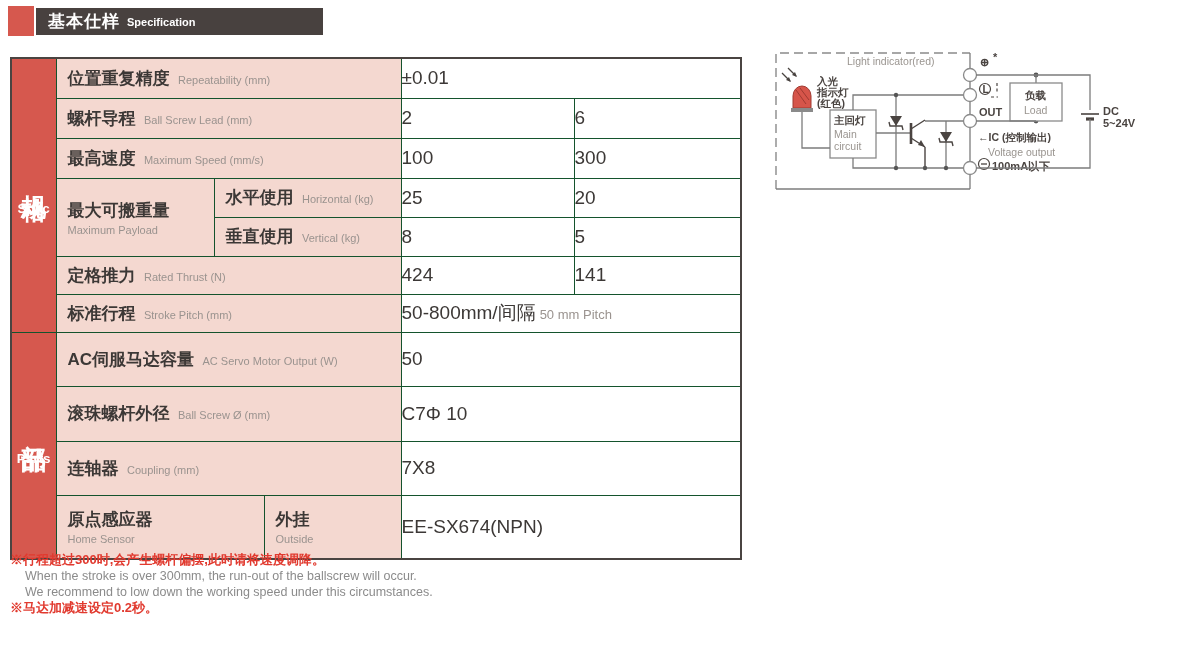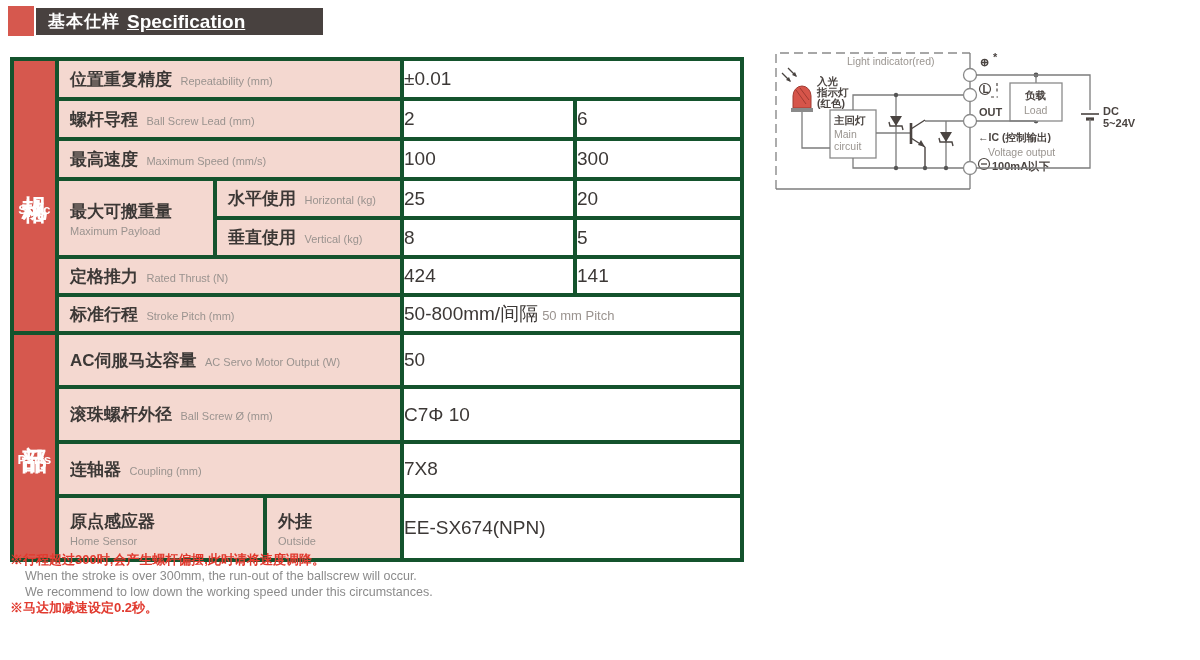--- a/index.html
+++ b/index.html
@@ -6,31 +6,31 @@
   html,body { width:1200px; height:660px; background:#ffffff;
     font-family:"Liberation Sans", sans-serif; color:#3c3836; overflow:hidden; }
   .page { position:relative; width:1200px; height:470px; background:#fff; }
 
   
   .sec-header { position:absolute; display:flex; align-items:flex-start; }
   .accent-square { width:26px; height:30px; background:#d6584e; flex:0 0 26px; }
   .header-bar { background:#48413f; height:27px; margin-top:2px; margin-left:2px;
     display:flex; align-items:center; padding:0 12px; white-space:nowrap; }
   .header-zh { color:#fff; font-weight:bold; font-size:17px; letter-spacing:1px; }
-  .header-en { color:#fff; font-size:19px; margin-left:7px; font-weight:600;text-decoration:underline; }
+  .header-en { color:#fff; font-size:11px; margin-left:7px; font-weight:600; }
   #header-left { left:8px; top:6px; }
   #header-left .header-bar { width:287px; }
   #header-right { left:786px; top:6px; }
   #header-right .header-bar { width:386px; }
   #header-right .header-zh { font-size:16px; }
 
   
   table.spec { position:absolute; left:10px; top:57px; width:730px;
     border-collapse:collapse; table-layout:fixed; border:2px solid #4a4441; }
-  table.spec td { border:4px solid #14532d; overflow:hidden; }
+  table.spec td { border:1px solid #14532d; overflow:hidden; }
   tr.h40{height:40px} tr.h39{height:39px} tr.h38{height:38px}
   tr.h54{height:54px} tr.h55{height:55px} tr.h64{height:64px}
 
   td.side { background:#d6584e; color:#fff; text-align:center; vertical-align:middle; }
   .side-wrap { display:flex; flex-direction:column; align-items:center; justify-content:center; gap:20px; }
   .side-zh { writing-mode:vertical-rl; text-orientation:upright;
     font-size:25px; font-weight:bold; letter-spacing:3px; line-height:1; }
   .side-en { font-size:13.5px; font-weight:600; }
 
   td.lbl { background:#f4d8d0; padding-left:11px; vertical-align:middle; }

